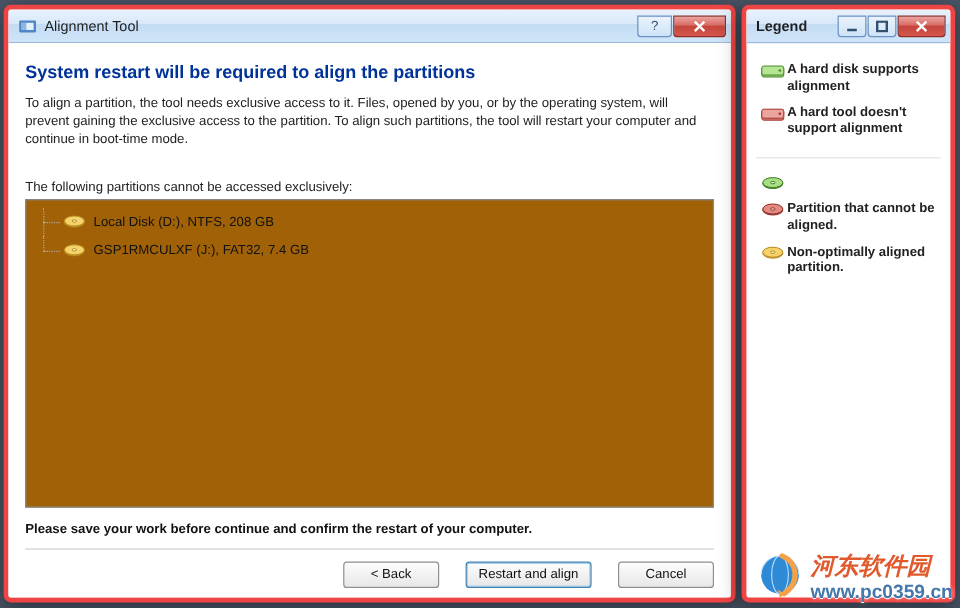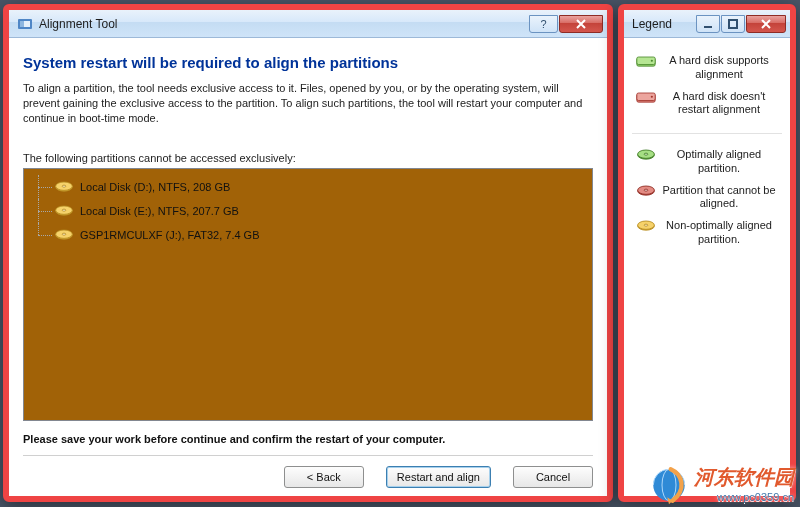--- a/index.html
+++ b/index.html
@@ -7,21 +7,21 @@
   font-family: "Segoe UI", Tahoma, sans-serif;
   font-size: 11px;
   background: #4a5668;
   width: 800px;
   height: 507px;
   overflow: hidden;
   position: relative;
 }
 .window {
   position: absolute;
-  border: 6px solid #ef4444;
+  border: 4px solid #ef4444;
   border-radius: 6px;
   background: #fff;
   box-shadow: 0 4px 18px rgba(0,0,0,.45);
   display: flex;
   flex-direction: column;
   overflow: hidden;
 }
 .titlebar {
   height: 28px;
   background: linear-gradient(to bottom,#e9f2fb 0%,#d7e8fa 45%,#c4dcf3 46%,#cfe4f8 100%);
@@ -34,50 +34,50 @@
 }
 .titlebar .app-icon { width: 16px; height: 16px; margin-right: 6px; }
 .titlebar-spacer { flex: 1; }
 .ctl { width: 29px; height: 18px; margin-left: 1px; border-radius: 0 0 3px 3px; display:flex; align-items:center; justify-content:center; border:1px solid #6b93c1; background:linear-gradient(to bottom,#eaf3fc,#cfe3f7); }
 .ctl.help { width: 29px; }
 .ctl.close { width: 44px; background: linear-gradient(to bottom,#eaa3a0 0%,#d86a62 45%,#c4433a 46%,#d4564d 100%); border-color:#8e2c25; }
 .ctl.close svg { stroke:#fff; }
 .ctl svg { width:10px; height:10px; stroke:#31506f; stroke-width:2; fill:none; }
 
 .main-window { top: 4px; left: 3px; width: 610px; height: 498px; }
-.legend-window { top: 4px; left: 618px; width: 178px; height: 498px; }
+.legend-window { top: 4px; left: 618px; width: 178px; height: 498px; font-weight: bold; }
 
 .client { flex:1; display:flex; flex-direction:column; background:#fff; padding:10px 14px 8px; overflow:hidden; }
 .headline { color:#003399; font-size:15px; font-weight:bold; margin:6px 0 10px; }
 .para { color:#222; line-height:1.35; margin-bottom:26px; }
 .sublabel { color:#222; margin-bottom:4px; }
 
 .tree-box { flex:1; border:1px solid #828790; background:#a16207; padding:6px 2px; overflow:auto; margin-bottom:12px; }
 .tree-row { display:flex; align-items:center; height:24px; font-size:11px; color:#111; }
 .tree-lines { width:28px; position:relative; height:24px; }
 .tree-lines .vl { position:absolute; left:12px; top:0; bottom:0; border-left:1px dotted #a8a8a8; }
 .tree-lines .hl { position:absolute; left:12px; top:12px; width:14px; border-top:1px dotted #a8a8a8; }
 .disk-ico { width:20px; height:14px; margin-right:6px; }
 
 .bold-note { font-weight:bold; font-size:11px; color:#111; margin-bottom:10px; }
 .button-row { border-top:1px solid #d0d0d0; padding-top:10px; display:flex; align-items:center; }
 .btn { min-width:80px; height:22px; padding:0 10px; font-size:11px; background:linear-gradient(to bottom,#fdfdfd,#e7e7e7); border:1px solid #8e8f8f; border-radius:3px; color:#111; display:inline-flex; align-items:center; justify-content:center; margin-left:22px; cursor:default; }
 .btn:first-child { margin-left:0; }
 .button-row .spacer { flex:1; }
 .btn.default { border-color:#3c7fb1; box-shadow: inset 0 0 0 1px #a6d0ec; }
 
-.legend-client { padding:8px 8px;text-align:center; }
+.legend-client { padding:8px 8px; }
 .legend-group { padding:4px 0 10px; }
 .legend-item { display:flex; align-items:flex-start; padding:4px 2px; }
 .legend-item .ic { width:24px; flex:0 0 24px; display:flex; justify-content:center; }
 .legend-item .txt { flex:1; font-size:11px; color:#222; line-height:1.25; }
 .hr { border-top:1px solid #e2e2e2; margin:2px 0 6px; }
 
 .watermark { position:absolute; right:6px; bottom:4px; font-size:20px; font-weight:bold; font-style:italic; color:#e15a2e; text-shadow:0 1px 0 #fff, 0 0 4px rgba(255,255,255,.7); pointer-events:none; }
-.watermark .url { display:block; font-size:11px; font-style:normal; font-weight:normal; color:#47a; text-align:right; }
+.watermark .url { display:block; font-size:16px; font-style:normal; font-weight:bold; color:#47a; text-align:right; }
 .watermark .glogo { position:absolute; left:-46px; top:0; width:42px; height:42px; }
 </style>
 </head>
 <body>
 
 <div class="window main-window">
   <div class="titlebar">
     <svg class="app-icon" viewBox="0 0 16 16">
       <rect x="1" y="3" width="14" height="10" rx="1" fill="#4f86c6"></rect>
       <rect x="3" y="5" width="10" height="6" fill="#e6f0fa"></rect>
@@ -108,32 +108,20 @@
           </span>
         <svg class="disk-ico" viewBox="0 0 24 16">
             <ellipse cx="12" cy="8" rx="10" ry="5" fill="#e4b642" stroke="#b48a1f"></ellipse>
             <ellipse cx="12" cy="7" rx="10" ry="5" fill="#f6d26a" stroke="#b48a1f"></ellipse>
             <ellipse cx="12" cy="7" rx="2.2" ry="1.2" fill="#fff7de" stroke="#b48a1f"></ellipse>
           </svg>
         <span>Local Disk (D:), NTFS, 208 GB</span>
       </div>
       <div class="tree-row">
         <span class="tree-lines">
-            <span class="vl"></span>
-            <span class="hl"></span>
-          </span>
-        <svg class="disk-ico" viewBox="0 0 24 16">
-            <ellipse cx="12" cy="8" rx="10" ry="5" fill="#e4b642" stroke="#b48a1f"></ellipse>
-            <ellipse cx="12" cy="7" rx="10" ry="5" fill="#f6d26a" stroke="#b48a1f"></ellipse>
-            <ellipse cx="12" cy="7" rx="2.2" ry="1.2" fill="#fff7de" stroke="#b48a1f"></ellipse>
-          </svg>
-        <span>Local Disk (E:), NTFS, 207.7 GB</span>
-      </div>
-      <div class="tree-row">
-        <span class="tree-lines">
             <span class="vl" style="bottom:12px;"></span>
             <span class="hl"></span>
           </span>
         <svg class="disk-ico" viewBox="0 0 24 16">
             <ellipse cx="12" cy="8" rx="10" ry="5" fill="#e4b642" stroke="#b48a1f"></ellipse>
             <ellipse cx="12" cy="7" rx="10" ry="5" fill="#f6d26a" stroke="#b48a1f"></ellipse>
             <ellipse cx="12" cy="7" rx="2.2" ry="1.2" fill="#fff7de" stroke="#b48a1f"></ellipse>
           </svg>
         <span>GSP1RMCULXF (J:), FAT32, 7.4 GB</span>
       </div>
@@ -183,34 +171,33 @@
         <span class="txt">A hard disk supports alignment</span>
       </div>
       <div class="legend-item">
         <span class="ic">
           <svg width="20" height="16" viewBox="0 0 24 18">
               <rect x="1" y="4" width="22" height="10" rx="2" fill="#d97c74" stroke="#a2362e"></rect>
               <rect x="1" y="3" width="22" height="9" rx="2" fill="#eca59e" stroke="#a2362e"></rect>
               <circle cx="19" cy="7.5" r="1.3" fill="#a2362e"></circle>
             </svg>
         </span>
-        <span class="txt">A hard disk doesn't restart alignment</span>
+        <span class="txt">A hard tool doesn't support alignment</span>
       </div>
     </div>
     <div class="hr"></div>
     <div class="legend-group">
       <div class="legend-item">
         <span class="ic">
           <svg width="20" height="14" viewBox="0 0 24 16">
               <ellipse cx="12" cy="8" rx="10" ry="5" fill="#6fae4d" stroke="#3f7a24"></ellipse>
               <ellipse cx="12" cy="7" rx="10" ry="5" fill="#a6df84" stroke="#3f7a24"></ellipse>
               <ellipse cx="12" cy="7" rx="2.2" ry="1.2" fill="#e9f8de" stroke="#3f7a24"></ellipse>
             </svg>
         </span>
-        <span class="txt">Optimally aligned partition.</span>
       </div>
       <div class="legend-item">
         <span class="ic">
           <svg width="20" height="14" viewBox="0 0 24 16">
               <ellipse cx="12" cy="8" rx="10" ry="5" fill="#c95a51" stroke="#8d2b23"></ellipse>
               <ellipse cx="12" cy="7" rx="10" ry="5" fill="#e38b83" stroke="#8d2b23"></ellipse>
               <ellipse cx="12" cy="7" rx="2.2" ry="1.2" fill="#fbe7e4" stroke="#8d2b23"></ellipse>
             </svg>
         </span>
         <span class="txt">Partition that cannot be aligned.</span>

